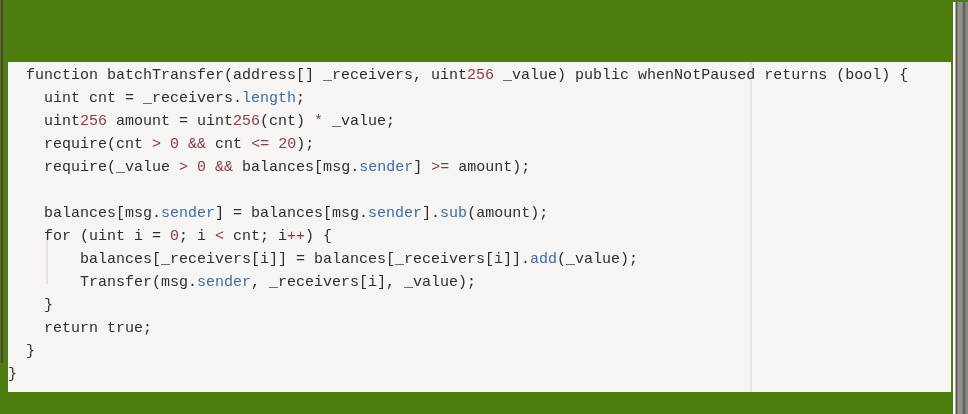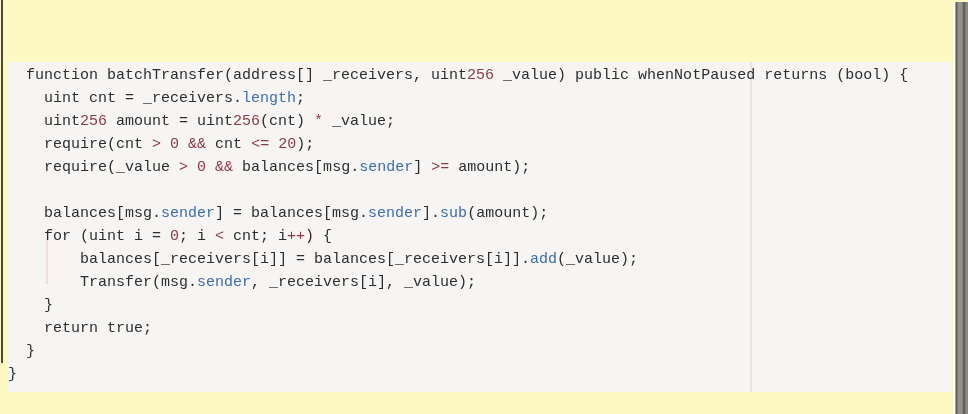--- a/index.html
+++ b/index.html
@@ -61,21 +61,21 @@
     position: absolute;
     right: 0;
     top: 2px;
     width: 15px;
     height: 412px;
   }
 </style>
 </head>
 <body>
 
-<div class="page" style="background: #fef9c3;">
+<div class="page" style="background: #4d7c0f;">
   <div class="left-border" style="background: rgb(78, 70, 62);"></div>
 
   <div class="editor" id="editor" style="background: rgb(246, 245, 244);">
     <div class="ruler" id="ruler" style="background: rgb(230, 229, 227);"></div>
     <div class="indent-guide" id="indent-guide" style="background: rgb(242, 220, 218);"></div>
     <pre class="code" id="code"><div class="code-line"><span style="color: rgb(46, 46, 46);">  function batchTransfer(address[] _receivers, uint</span><span style="color: rgb(139, 58, 70);">256</span><span style="color: rgb(46, 46, 46);"> _value) public whenNotPaused returns (bool) {</span></div><div class="code-line"><span style="color: rgb(46, 46, 46);">    uint cnt = _receivers.</span><span style="color: rgb(62, 109, 166);">length</span><span style="color: rgb(46, 46, 46);">;</span></div><div class="code-line"><span style="color: rgb(46, 46, 46);">    uint</span><span style="color: rgb(139, 58, 70);">256</span><span style="color: rgb(46, 46, 46);"> amount = uint</span><span style="color: rgb(139, 58, 70);">256</span><span style="color: rgb(46, 46, 46);">(cnt) </span><span style="color: rgb(139, 58, 70);">*</span><span style="color: rgb(46, 46, 46);"> _value;</span></div><div class="code-line"><span style="color: rgb(46, 46, 46);">    require(cnt </span><span style="color: rgb(139, 58, 70);">&gt;</span><span style="color: rgb(46, 46, 46);"> </span><span style="color: rgb(139, 58, 70);">0</span><span style="color: rgb(46, 46, 46);"> </span><span style="color: rgb(139, 58, 70);">&amp;&amp;</span><span style="color: rgb(46, 46, 46);"> cnt </span><span style="color: rgb(139, 58, 70);">&lt;=</span><span style="color: rgb(46, 46, 46);"> </span><span style="color: rgb(139, 58, 70);">20</span><span style="color: rgb(46, 46, 46);">);</span></div><div class="code-line"><span style="color: rgb(46, 46, 46);">    require(_value </span><span style="color: rgb(139, 58, 70);">&gt;</span><span style="color: rgb(46, 46, 46);"> </span><span style="color: rgb(139, 58, 70);">0</span><span style="color: rgb(46, 46, 46);"> </span><span style="color: rgb(139, 58, 70);">&amp;&amp;</span><span style="color: rgb(46, 46, 46);"> balances[msg.</span><span style="color: rgb(62, 109, 166);">sender</span><span style="color: rgb(46, 46, 46);">] </span><span style="color: rgb(139, 58, 70);">&gt;=</span><span style="color: rgb(46, 46, 46);"> amount);</span></div><div class="code-line">&nbsp;</div><div class="code-line"><span style="color: rgb(46, 46, 46);">    balances[msg.</span><span style="color: rgb(62, 109, 166);">sender</span><span style="color: rgb(46, 46, 46);">] = balances[msg.</span><span style="color: rgb(62, 109, 166);">sender</span><span style="color: rgb(46, 46, 46);">].</span><span style="color: rgb(62, 109, 166);">sub</span><span style="color: rgb(46, 46, 46);">(amount);</span></div><div class="code-line"><span style="color: rgb(46, 46, 46);">    for (uint i = </span><span style="color: rgb(139, 58, 70);">0</span><span style="color: rgb(46, 46, 46);">; i </span><span style="color: rgb(139, 58, 70);">&lt;</span><span style="color: rgb(46, 46, 46);"> cnt; i</span><span style="color: rgb(139, 58, 70);">++</span><span style="color: rgb(46, 46, 46);">) {</span></div><div class="code-line"><span style="color: rgb(46, 46, 46);">        balances[_receivers[i]] = balances[_receivers[i]].</span><span style="color: rgb(62, 109, 166);">add</span><span style="color: rgb(46, 46, 46);">(_value);</span></div><div class="code-line"><span style="color: rgb(46, 46, 46);">        Transfer(msg.</span><span style="color: rgb(62, 109, 166);">sender</span><span style="color: rgb(46, 46, 46);">, _receivers[i], _value);</span></div><div class="code-line"><span style="color: rgb(46, 46, 46);">    }</span></div><div class="code-line"><span style="color: rgb(46, 46, 46);">    return true;</span></div><div class="code-line"><span style="color: rgb(46, 46, 46);">  }</span></div><div class="code-line"><span style="color: rgb(46, 46, 46);">}</span></div></pre>
   </div>
 
   <div class="right-bar" id="right-bar" style="background: linear-gradient(90deg, rgb(255, 255, 255) 0px, rgb(255, 255, 255) 2px, rgb(69, 67, 61) 3px, rgb(147, 145, 140) 5px, rgb(147, 145, 140) 9px, rgb(85, 83, 77) 11px, rgb(138, 136, 131) 13px, rgb(138, 136, 131) 15px);"></div>
 </div>

